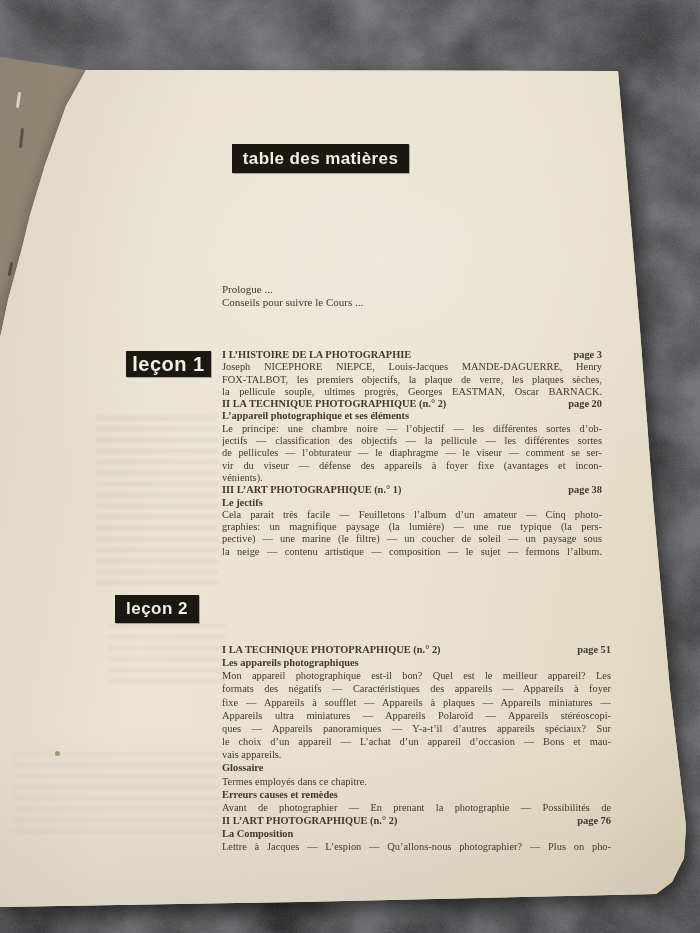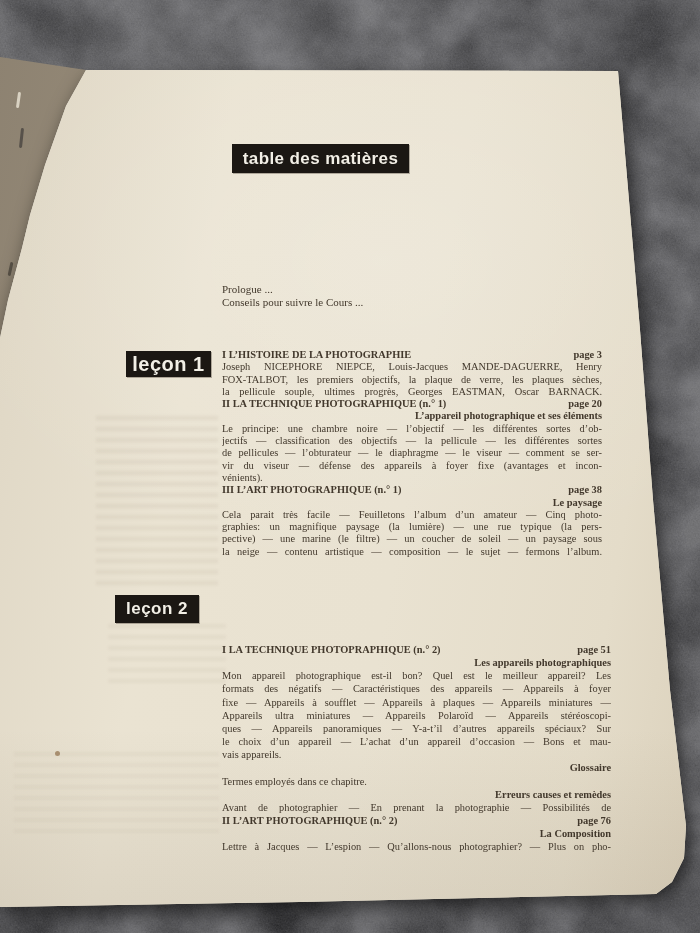--- a/index.html
+++ b/index.html
@@ -42,21 +42,21 @@
   
   .intro{position:absolute;left:222px;top:283px;width:300px;color:var(--ink);
      font-size:11px;line-height:13px;}
   .toc{position:absolute;color:var(--ink);font-size:10.4px;}
   .toc-1{left:222px;top:349px;width:380px;line-height:12.3px;}
   .toc-2{left:222px;top:595px;width:389px;line-height:13.15px;margin-top:48px;}
   .ln{white-space:nowrap;font-family:Liberation Serif, serif;}
   .ln.j{white-space:normal;text-align:justify;text-align-last:justify;overflow:hidden;max-height:1.3em;}
   .ln.h{display:flex;justify-content:space-between;font-weight:bold;white-space:nowrap;}
   .ln.h .pg{font-weight:bold;}
-  .ln.b{font-weight:bold;text-align:right;}
+  .ln.b{font-weight:bold;}
 </style>
 </head>
 <body>
 
 <div class="scene">
 
   <div class="counter">
     <svg width="700" height="933" xmlns="http://www.w3.org/2000/svg">
       <defs>
         <filter id="nf1" x="0" y="0" width="100%" height="100%">
@@ -102,34 +102,34 @@
 
     <div class="toc toc-1">
       <div class="ln h">
         <span>I L’HISTOIRE DE LA PHOTOGRAPHIE</span>
         <span class="pg">page 3</span>
       </div>
       <div class="ln j">Joseph NICEPHORE NIEPCE, Louis-Jacques MANDE-DAGUERRE, Henry</div>
       <div class="ln j">FOX-TALBOT, les premiers objectifs, la plaque de verre, les plaques sèches,</div>
       <div class="ln j">la pellicule souple, ultimes progrès, Georges EASTMAN, Oscar BARNACK.</div>
       <div class="ln h">
-        <span>II LA TECHNIQUE PHOTOGRAPHIQUE (n.° 1)</span>
+        <span>II LA TECHNIQUE PHOTOGRAPHIQUE (n.° 2)</span>
         <span class="pg">page 20</span>
       </div>
       <div class="ln b">L’appareil photographique et ses éléments</div>
       <div class="ln j">Le principe: une chambre noire — l’objectif — les différentes sortes d’ob-</div>
       <div class="ln j">jectifs — classification des objectifs — la pellicule — les différentes sortes</div>
       <div class="ln j">de pellicules — l’obturateur — le diaphragme — le viseur — comment se ser-</div>
       <div class="ln j">vir du viseur — défense des appareils à foyer fixe (avantages et incon-</div>
       <div class="ln">vénients).</div>
       <div class="ln h">
         <span>III L’ART PHOTOGRAPHIQUE (n.° 1)</span>
         <span class="pg">page 38</span>
       </div>
-      <div class="ln b">Le paysage</div>
+      <div class="ln b">Le jectifs</div>
       <div class="ln j">Cela parait très facile — Feuilletons l’album d’un amateur — Cinq photo-</div>
       <div class="ln j">graphies: un magnifique paysage (la lumière) — une rue typique (la pers-</div>
       <div class="ln j">pective) — une marine (le filtre) — un coucher de soleil — un paysage sous</div>
       <div class="ln j">la neige — contenu artistique — composition — le sujet — fermons l’album.</div>
     </div>
 
     <div class="black-box badge-2">
       <span>leçon 2</span>
     </div>
 

